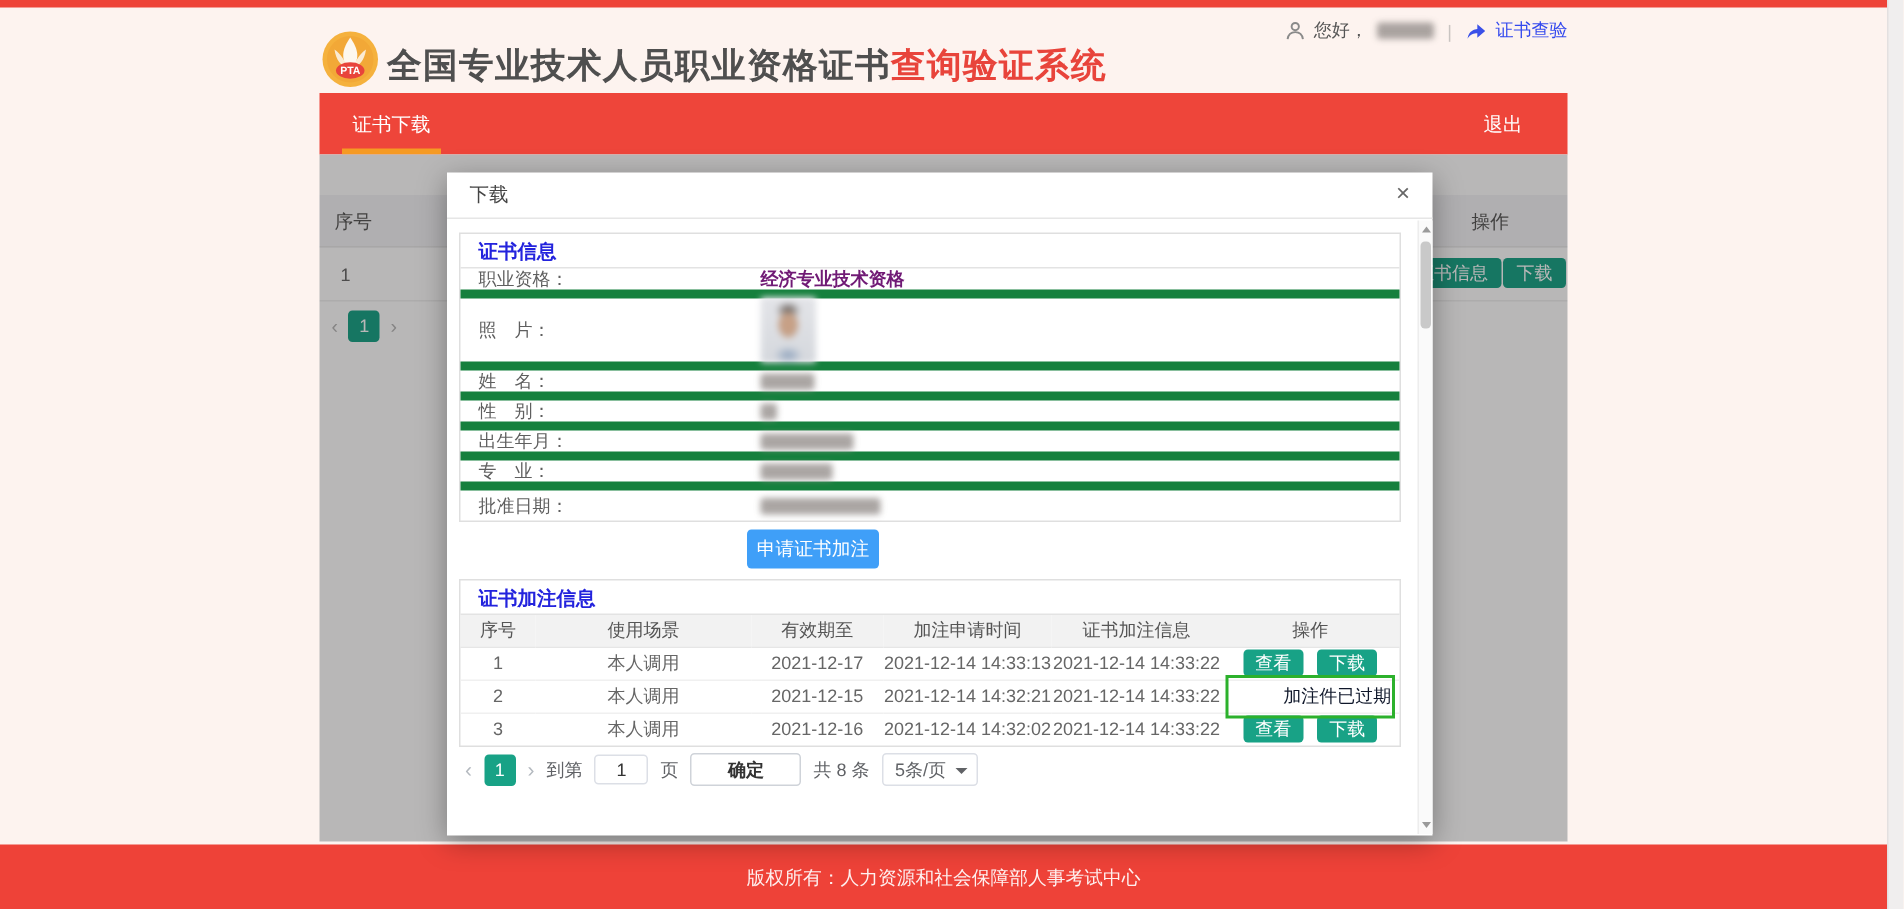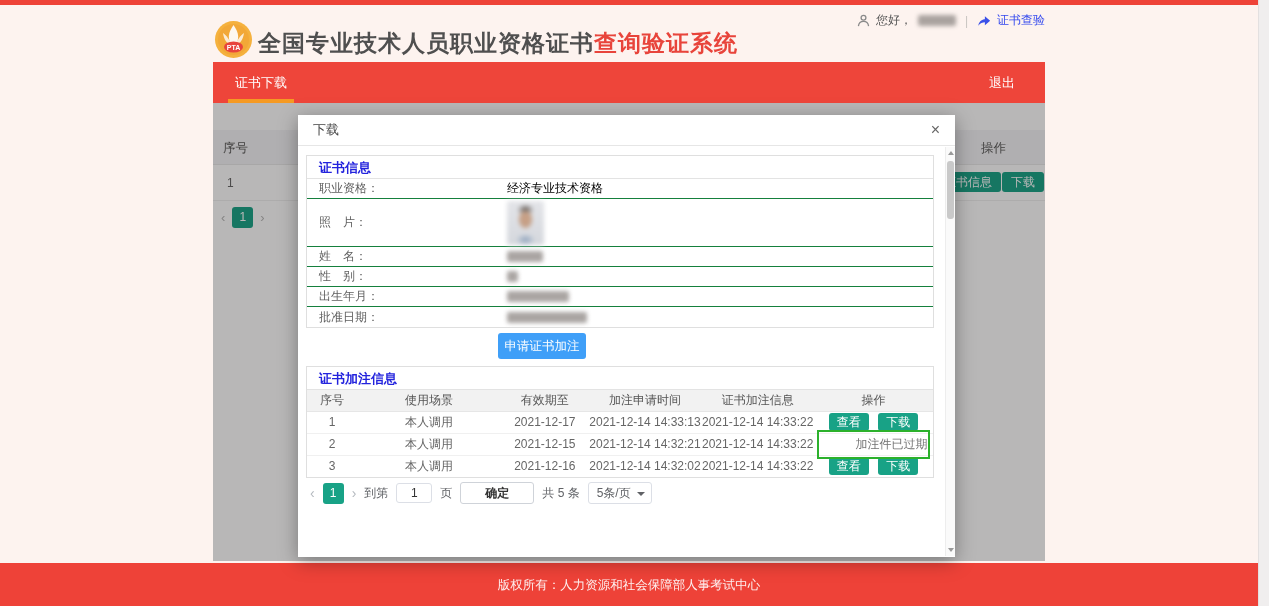--- a/index.html
+++ b/index.html
@@ -48,41 +48,41 @@
   .modal-body { position:absolute; left:0; top:31px; right:11px; bottom:0; padding:9px 10px 0 8px; overflow:hidden; }
   
   .m-scroll { position:absolute; right:0; top:32px; bottom:1px; width:10px; background:#fafafa; border-left:1px solid #ededed; }
   .m-scroll .arr { position:absolute; left:2px; width:0; height:0; border-left:3px solid transparent; border-right:3px solid transparent; }
   .m-scroll .up { top:4px; border-bottom:4px solid #9a9a9a; }
   .m-scroll .down { bottom:4px; border-top:4px solid #9a9a9a; }
   .m-scroll .thumb { position:absolute; left:1px; top:14px; width:7px; height:58px; background:#c9c9c9; border-radius:3px; }
   
   .section-box { border:1px solid #dfdfdf; }
   .section-title { height:23px; line-height:23px; padding-left:12px; color:#2323dd; font-weight:bold; font-size:13px; border-bottom:1px solid #e3e3e3; }
-  .info-row { display:flex; align-items:center; height:20px; border-bottom:1px solid #15803d; font-size:12px; }
+  .info-row { display:flex; align-items:center; height:20px; border-bottom:6px solid #15803d; font-size:12px; }
   .info-row:last-child { border-bottom:none; }
   .info-row.photo-row { height:48px; }
   .info-label { width:200px; padding-left:12px; color:#5f5f5f; flex-shrink:0; }
-  .info-value { color:#000000; }
+  .info-value { color:#701a75;font-weight:bold; }
   .photo { width:37px; height:44px; border-radius:2px; filter:blur(2px);
     background:
       radial-gradient(ellipse 13px 8px at 50% 88%, #8fa3bd 0%, rgba(143,163,189,0) 75%),
       radial-gradient(ellipse 10px 13px at 50% 42%, #c9a186 0%, #c49f86 55%, rgba(196,159,134,0) 75%),
       radial-gradient(ellipse 12px 8px at 50% 20%, #544b45 0%, rgba(84,75,69,0) 72%),
       linear-gradient(#e3e4e8,#d5d8dd); }
   .apply-btn { display:block; margin:5px 0 7px 192px; width:88px; height:26px; background:#3f9ff8; color:#fff; font-size:12.5px; border:none; border-radius:3px; cursor:pointer; }
   
   .anno-table { width:100%; border-collapse:collapse; font-size:12px; color:#666; text-align:center; table-layout:fixed; }
   .anno-table th { background:#f2f2f2; height:21px; font-weight:normal; color:#555; border-bottom:1px solid #e6e6e6; }
   .anno-table td { height:22px; border-bottom:1px solid #f0f0f0; }
   .anno-table tr:last-child td { border-bottom:none; }
   .c1{width:8%} .c2{width:23%} .c3{width:14%} .c4{width:18%} .c5{width:18%} .c6{width:19%}
   .cell-btn { padding:3px 8px; margin:0 3px; }
   .expired-cell { position:relative; }
-  .expired-text { color:#737373;margin-left:36px; }
+  .expired-text { color:#0f172a;margin-left:36px; }
   .hl-box { position:absolute; left:3px; right:3px; top:-4px; bottom:-4px; border:2px solid #2cb12c; pointer-events:none; }
   
   .m-pager { display:flex; align-items:center; gap:8px; margin-top:4px; height:22px; font-size:12px; color:#606266; padding-left:4px; }
   .pg-arrow { color:#b4b9bf; font-size:14px; cursor:pointer; }
   .jump-input { width:36px; height:20px; border:1px solid #dcdfe6; border-radius:3px; text-align:center; font-size:12px; color:#333; }
   .confirm-btn { height:22px; padding:0 24px; border:1px solid #cfd3d9; border-radius:3px; background:#fff; font-weight:bold; color:#333; font-size:12px; cursor:pointer; }
   .size-select { position:relative; height:22px; line-height:20px; padding:0 20px 0 8px; border:1px solid #dcdfe6; border-radius:3px; cursor:pointer; color:#606266; }
   .size-select .chev { position:absolute; right:6px; top:9px; width:0; height:0; border-left:4px solid transparent; border-right:4px solid transparent; border-top:4px solid #606266; }
   
   .footer { position:absolute; left:0; top:563px; width:1258px; height:43px; background:#ee4238; text-align:center; }
@@ -168,20 +168,24 @@
       </div>
       <div class="info-row">
         <span class="info-label">性　别：</span>
         <span class="blur-chip" style="width:11px"></span>
       </div>
       <div class="info-row">
         <span class="info-label">出生年月：</span>
         <span class="blur-chip" style="width:62px"></span>
       </div>
       <div class="info-row">
+        <span class="info-label">专　业：</span>
+        <span class="blur-chip" style="width:48px"></span>
+      </div>
+      <div class="info-row">
         <span class="info-label">批准日期：</span>
         <span class="blur-chip" style="width:80px"></span>
       </div>
     </div>
 
     <button class="apply-btn">申请证书加注</button>
 
     <div class="section-box">
       <div class="section-title">证书加注信息</div>
       <table class="anno-table">
@@ -242,21 +246,21 @@
     </div>
 
     <div class="m-pager">
       <span class="pg-arrow">‹</span>
       <span class="pg-active">1</span>
       <span class="pg-arrow">›</span>
       <span>到第</span>
       <input class="jump-input" value="1" style="">
       <span>页</span>
       <button class="confirm-btn">确定</button>
-      <span>共 5 条</span>
+      <span>共 8 条</span>
       <div class="size-select">
         <span>5条/页</span>
         <span class="chev"></span>
       </div>
     </div>
   </div>
 
   <div class="m-scroll">
     <span class="arr up"></span>
     <span class="thumb"></span>

